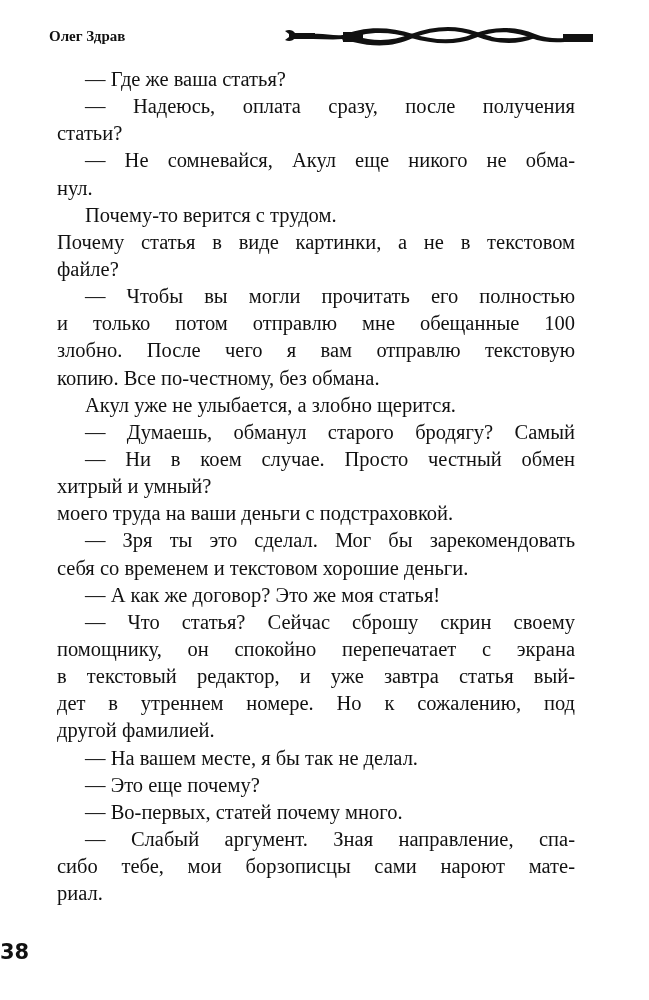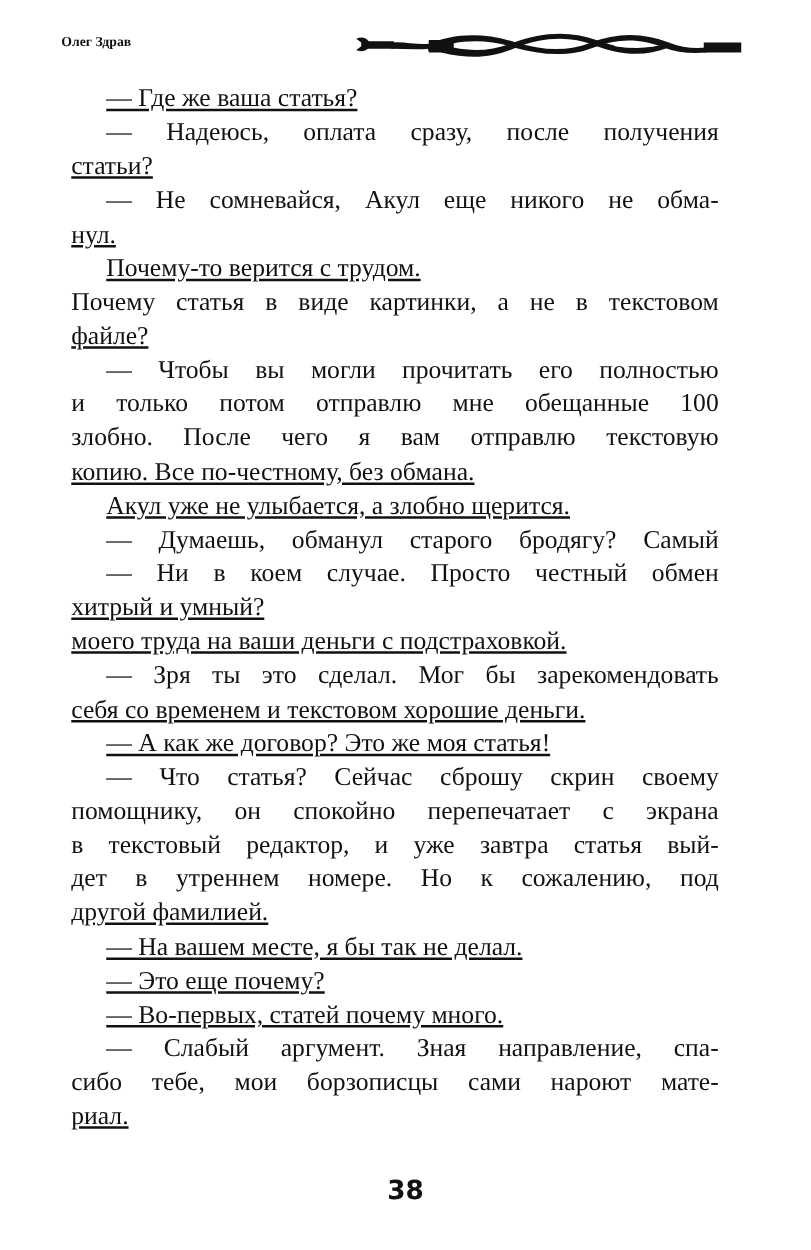--- a/index.html
+++ b/index.html
@@ -21,21 +21,21 @@
       top: 0;
       width: 649px;
       height: 60px;
     }
     .running-head {
       position: absolute;
       left: 49px;
       top: 28px;
       font-family: "Liberation Serif", "DejaVu Serif", serif;
       font-weight: bold;
-      font-size: 11px;
+      font-size: 15px;
       color: #111111;
       letter-spacing: 0px;
     }
     .ornament {
       position: absolute;
       left: 283px;
       top: 24px;
       width: 312px;
       height: 26px;
     }
@@ -54,28 +54,27 @@
       white-space: nowrap;
       height: 27.15px;
       text-align: justify;
       text-align-last: justify;
     }
     .line.indent {
       padding-left: 28px;
     }
     .line.last {
       text-align-last: left;
-      text-decoration: underline;
     }
     .page-number {
       position: absolute;
       left: 0;
       width: 649px;
       top: 940px;
-      text-align: center;
+      text-align: left;
       font-family: "DejaVu Sans", "Liberation Sans", sans-serif;
       font-weight: bold;
       font-size: 21px;
       color: #111111;
     }
   </style>
 </head>
 <body>
 
 <div class="header">

